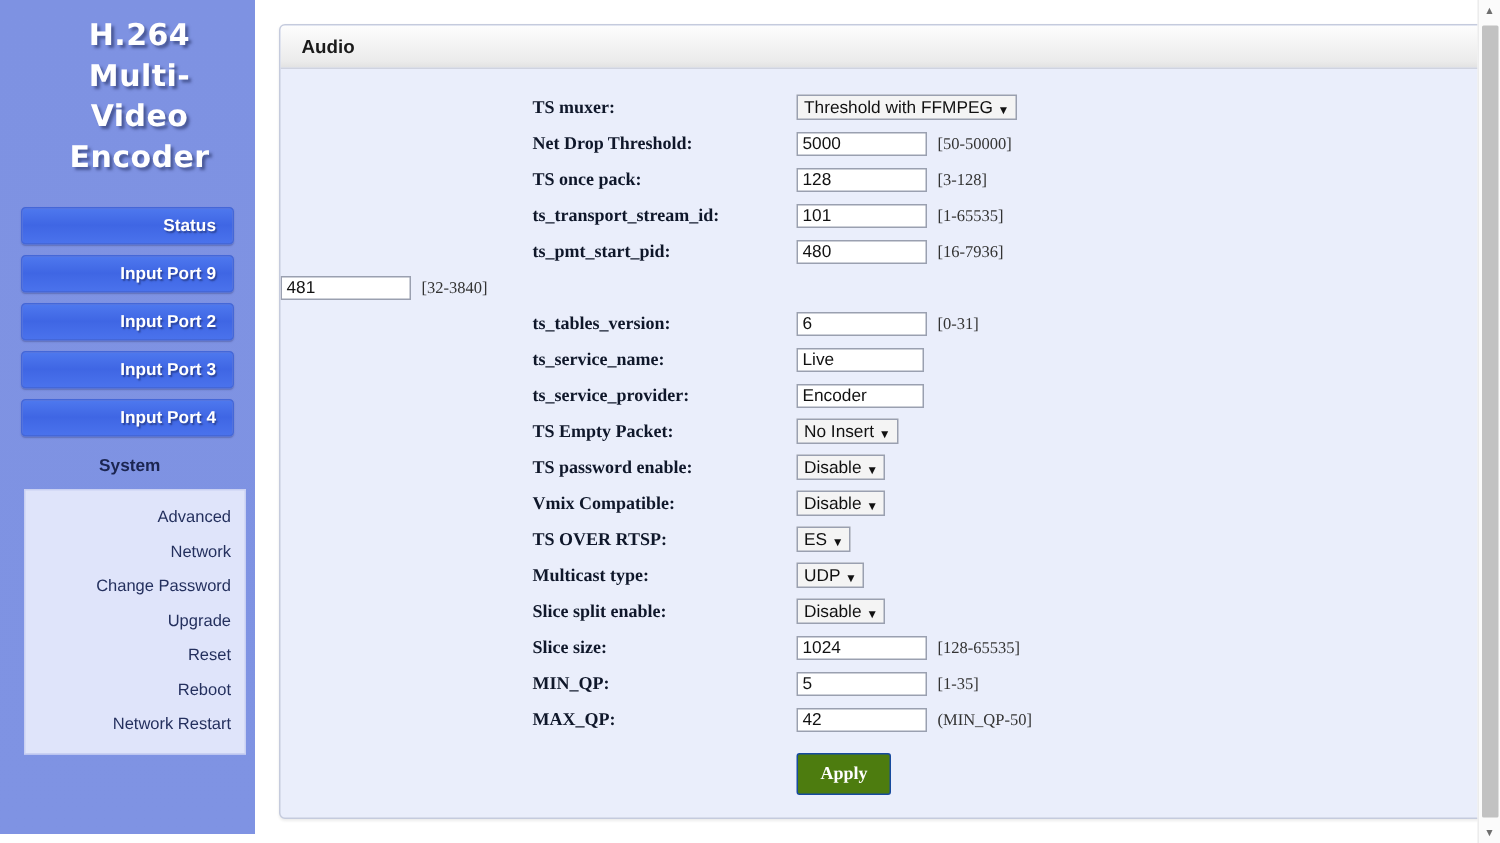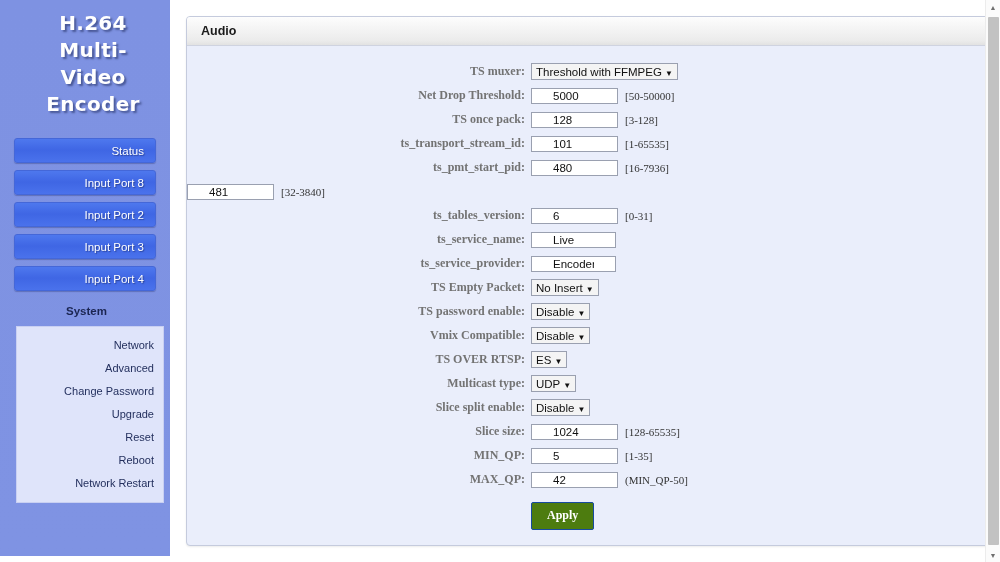--- a/index.html
+++ b/index.html
@@ -93,21 +93,21 @@
     background: linear-gradient(180deg,#4e78ee 0%, #3f66e4 48%, #4a72ec 100%);
     border: 1px solid #4467d8;
     box-shadow: 0 1px 1px rgba(40,50,110,.35);
     display: flex;
     align-items: center;
     justify-content: flex-end;
     padding-right: 11px;
     box-sizing: border-box;
     color: #ffffff;
     font-size: 11.5px;
-    font-weight: normal;
+    font-weight: bold;
     text-shadow: 1px 1px 1px rgba(20,30,80,.5);
     cursor: pointer;
   }
   .section-title {
     height: 22px;
     margin: 9px 11px 0 14px;
     display: flex;
     align-items: center;
     justify-content: center;
     color: #1b2551;
@@ -171,38 +171,37 @@
     padding-top: 14px;
   }
   .row {
     display: flex;
     align-items: center;
     height: 23px;
     margin-bottom: 1px;
   }
   .row-label {
     width: 170px;
-    text-align: right;
     padding-right: 6px;
     font-family: "Liberation Serif", serif;
     font-weight: bold;
     font-size: 12px;
-    color: #737373;
+    color: #0f172a;
     white-space: nowrap;
   }
   .lbl-offset { margin-left: 168px; }
   .field {
     font-family: "Liberation Sans", sans-serif;
     font-size: 11.5px;
     color: #111;
     background: #ffffff;
     border: 1px solid #9aa0b0;
     height: 16px;
     line-height: 15px;
-    padding: 0 21px;
+    padding: 0 3px;
     box-sizing: border-box;
   }
   .field.num { width: 87px; }
   .field.text { width: 85px; }
   .select {
     font-family: "Liberation Sans", sans-serif;
     font-size: 11.5px;
     color: #111;
     background: #f4f4f4;
     border: 1px solid #9aa0b0;
@@ -298,43 +297,43 @@
     <div class="logo">
       <div>H.264 Multi-</div>
       <div>Video Encoder</div>
     </div>
 
     <div class="menu">
       <div class="menu-btn">
         <span>Status</span>
       </div>
       <div class="menu-btn">
-        <span>Input Port 8</span>
+        <span>Input Port 9</span>
       </div>
       <div class="menu-btn">
         <span>Input Port 2</span>
       </div>
       <div class="menu-btn">
         <span>Input Port 3</span>
       </div>
       <div class="menu-btn">
         <span>Input Port 4</span>
       </div>
     </div>
 
     <div class="section-title">
       <span>System</span>
     </div>
 
     <div class="submenu">
       <div class="submenu-item">
+        <span>Advanced</span>
+      </div>
+      <div class="submenu-item">
         <span>Network</span>
-      </div>
-      <div class="submenu-item">
-        <span>Advanced</span>
       </div>
       <div class="submenu-item">
         <span>Change Password</span>
       </div>
       <div class="submenu-item">
         <span>Upgrade</span>
       </div>
       <div class="submenu-item">
         <span>Reset</span>
       </div>

